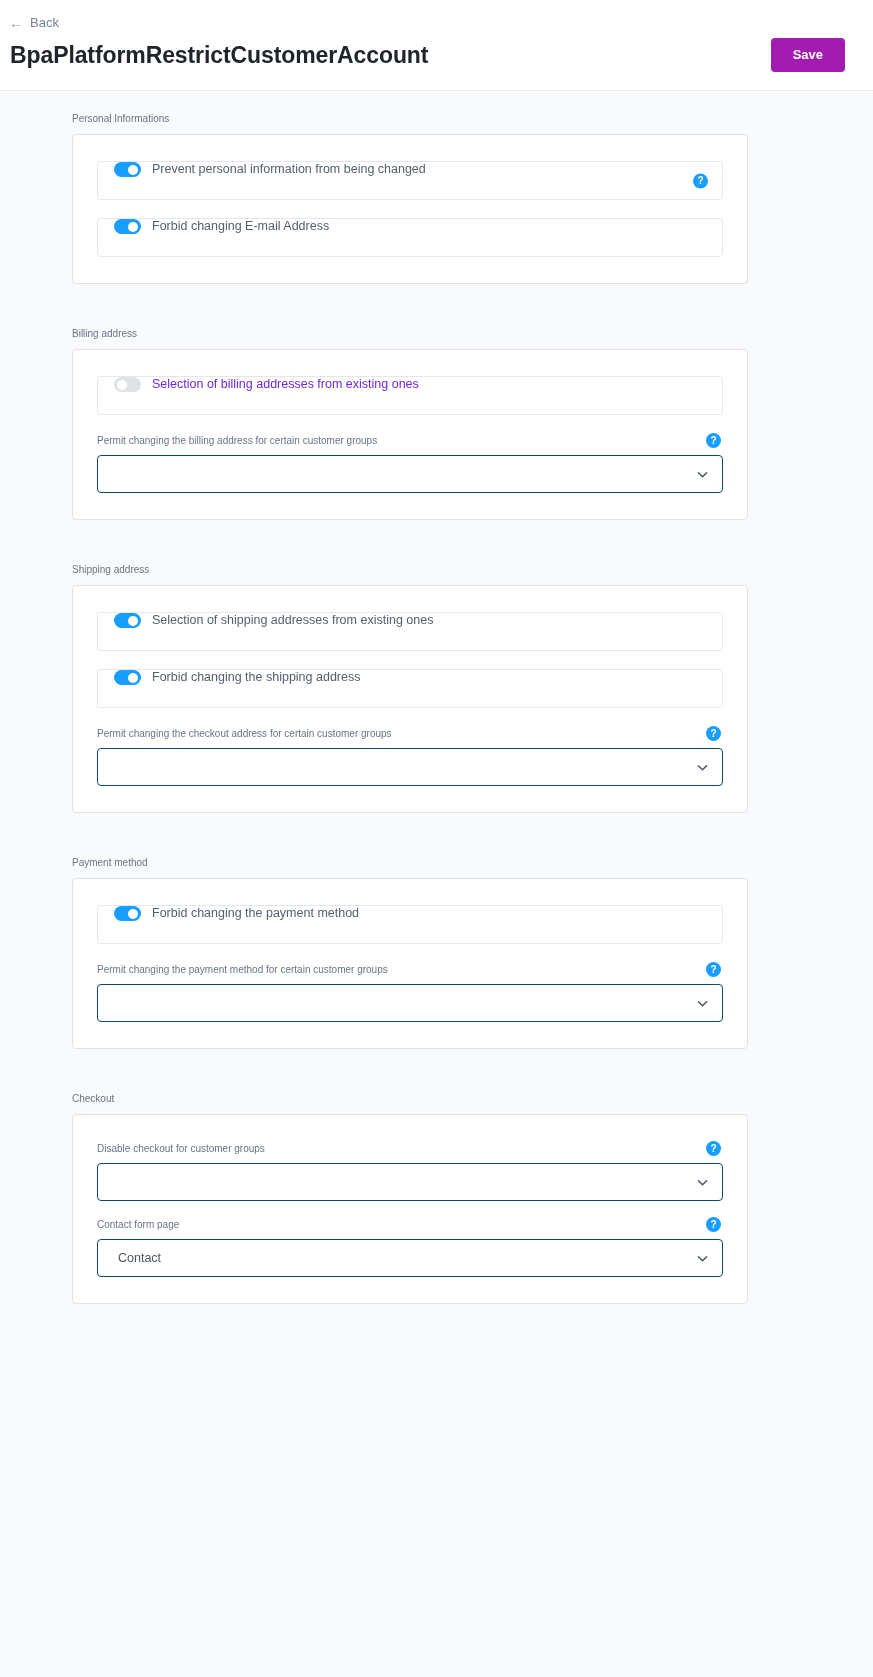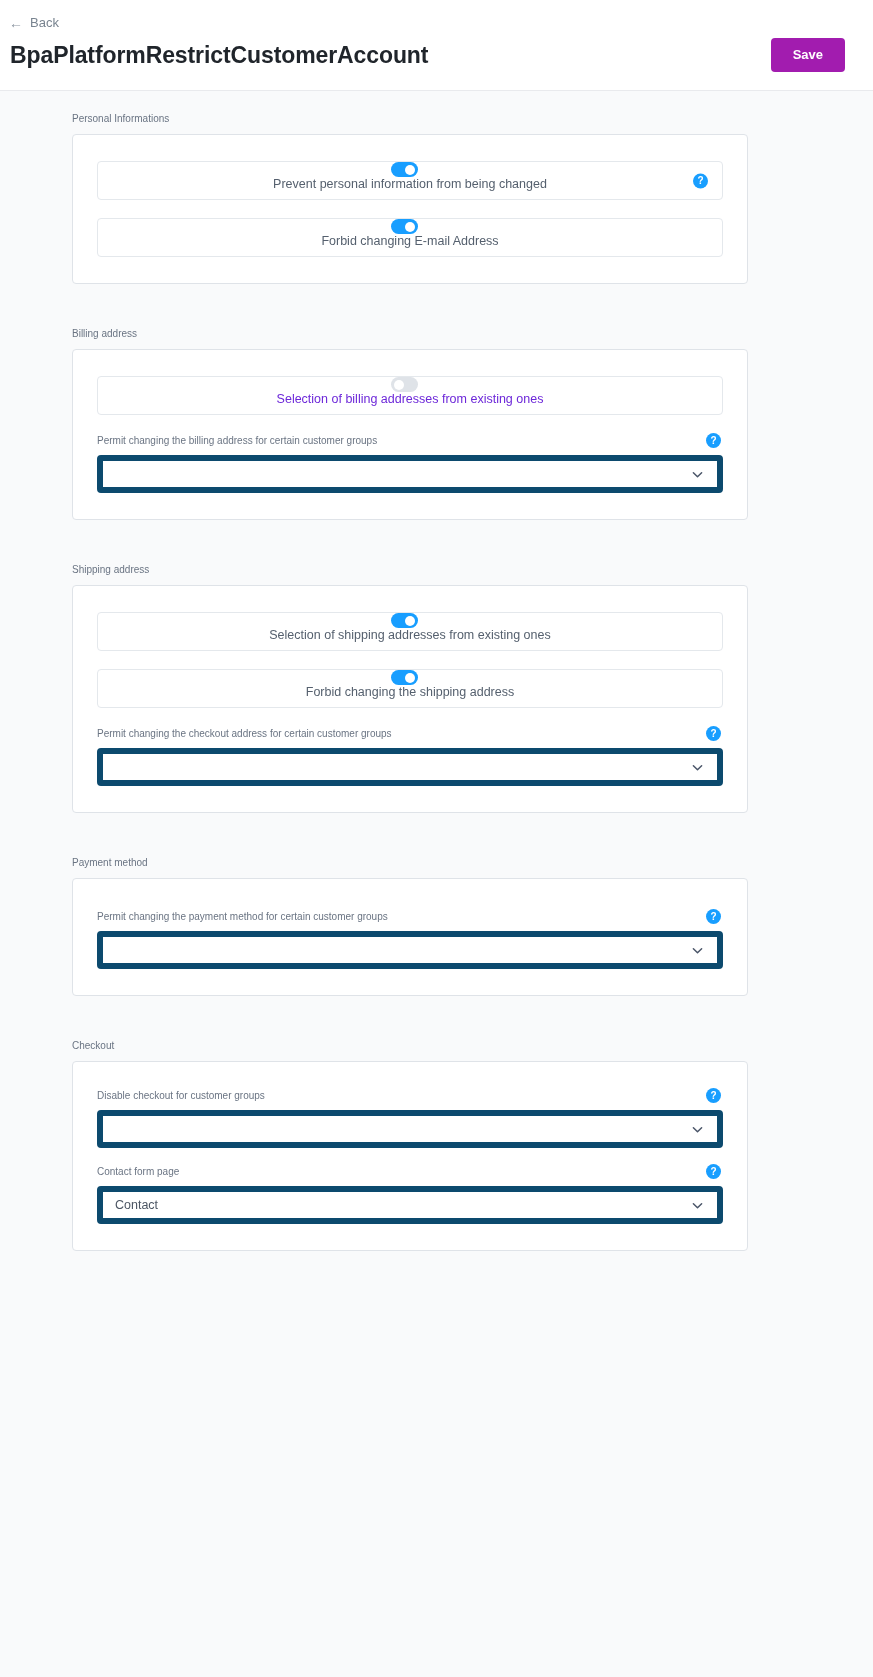--- a/index.html
+++ b/index.html
@@ -82,26 +82,24 @@
   }
   .section-gap { height: 44px; }
 
   
   .toggle-row {
     border: 1px solid #e4e8ec;
     border-radius: 4px;
     padding: 0 16px;
     height: 39px;
     display: flex;
-    align-items: center;
     position: relative;
     background: #fff;
     margin-bottom: 18px;
     cursor: pointer;
-    flex-direction: column;
   }
   .toggle-row:last-child { margin-bottom: 0; }
 
   .switch {
     width: 27px;
     height: 15px;
     border-radius: 8px;
     position: relative;
     flex: 0 0 auto;
     margin-right: 11px;
@@ -157,26 +155,26 @@
     align-items: center;
     justify-content: space-between;
     margin-bottom: 7px;
     padding-right: 2px;
   }
   .field-label {
     font-size: 10px;
     color: #6a7483;
   }
   .select-box {
-    border: 6px solid #0c4a6e;
+    border: 1px solid #0c4a6e;
     border-radius: 4px;
     height: 38px;
     display: flex;
     align-items: center;
-    padding: 0 14px 0 12px;
+    padding: 0 14px 0 20px;
     background: #ffffff;
     position: relative;
     cursor: pointer;
   }
   .select-value {
     font-size: 12.5px;
     color: #4b5563;
     flex: 1 1 auto;
   }
   .chevron {
@@ -281,20 +279,26 @@
                 </svg>
               </span>
             </div>
           </div>
         </div>
         <div class="section-gap"></div>
       </div>
       <div class="section">
         <div class="section-title">Payment method</div>
         <div class="card pt-card">
+          <div class="toggle-row">
+            <span class="switch on">
+              <span class="knob"></span>
+            </span>
+            <span class="toggle-label">Forbid changing the payment method</span>
+          </div>
           <div class="mt-4"></div>
           <div class="field mt-4">
             <div class="field-head">
               <span class="field-label">Permit changing the payment method for certain customer groups</span>
               <span class="help-icon">?</span>
             </div>
             <div class="select-box">
               <span class="select-value"></span>
               <span class="chevron">
                 <svg viewBox="0 0 12 12" width="11" height="11" aria-hidden="true">

